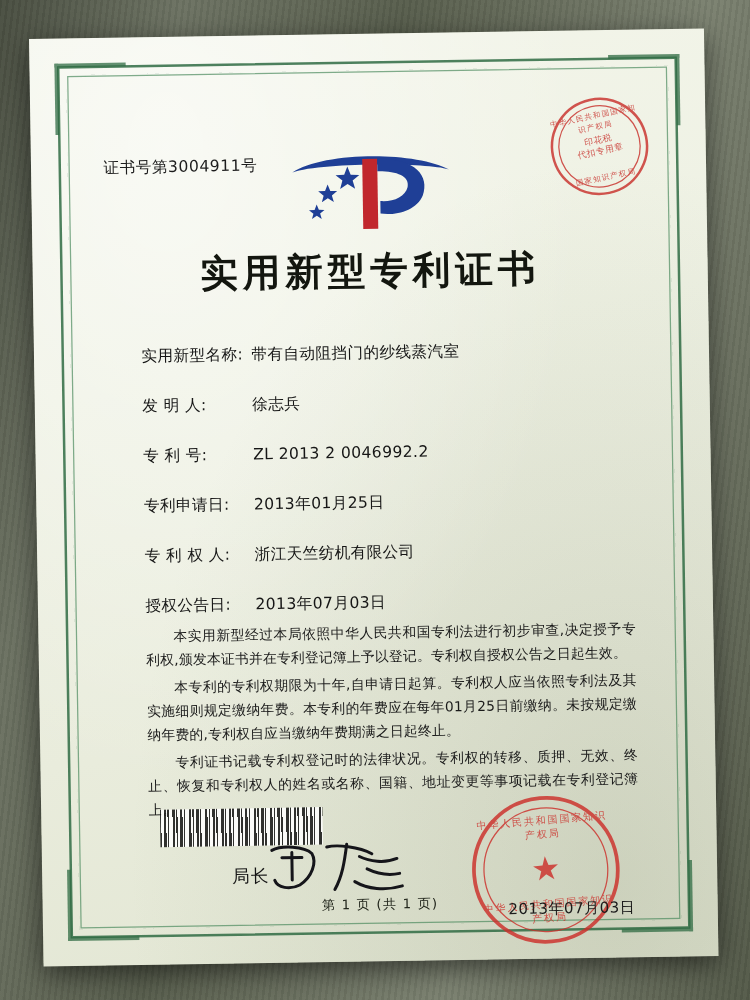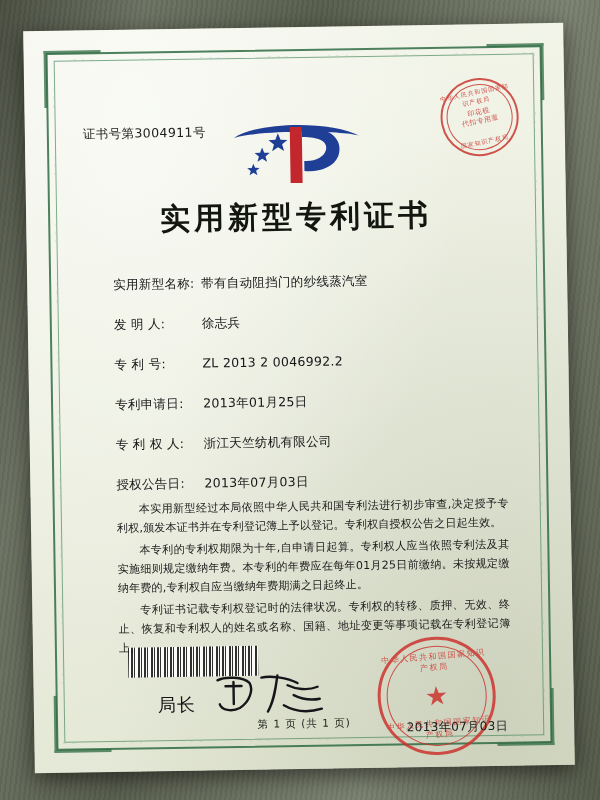--- a/index.html
+++ b/index.html
@@ -218,23 +218,23 @@
         #111 0 1px, #fff 1px 3px,
         #111 3px 5px, #fff 5px 6px,
         #111 6px 7px, #fff 7px 10px,
         #111 10px 12px, #fff 12px 13px);
     opacity: 0.85;
   }
 
   
   .director-label {
     position: absolute;
-    left: 124px;
+    left: 152px;
     top: 664px;
-    font-size: 18px;
+    font-size: 14px;
     color: #141414;
     letter-spacing: 1px;
   }
   .signature {
     position: absolute;
     left: 176px;
     top: 640px;
     width: 116px;
     height: 56px;
     color: #15151a;

